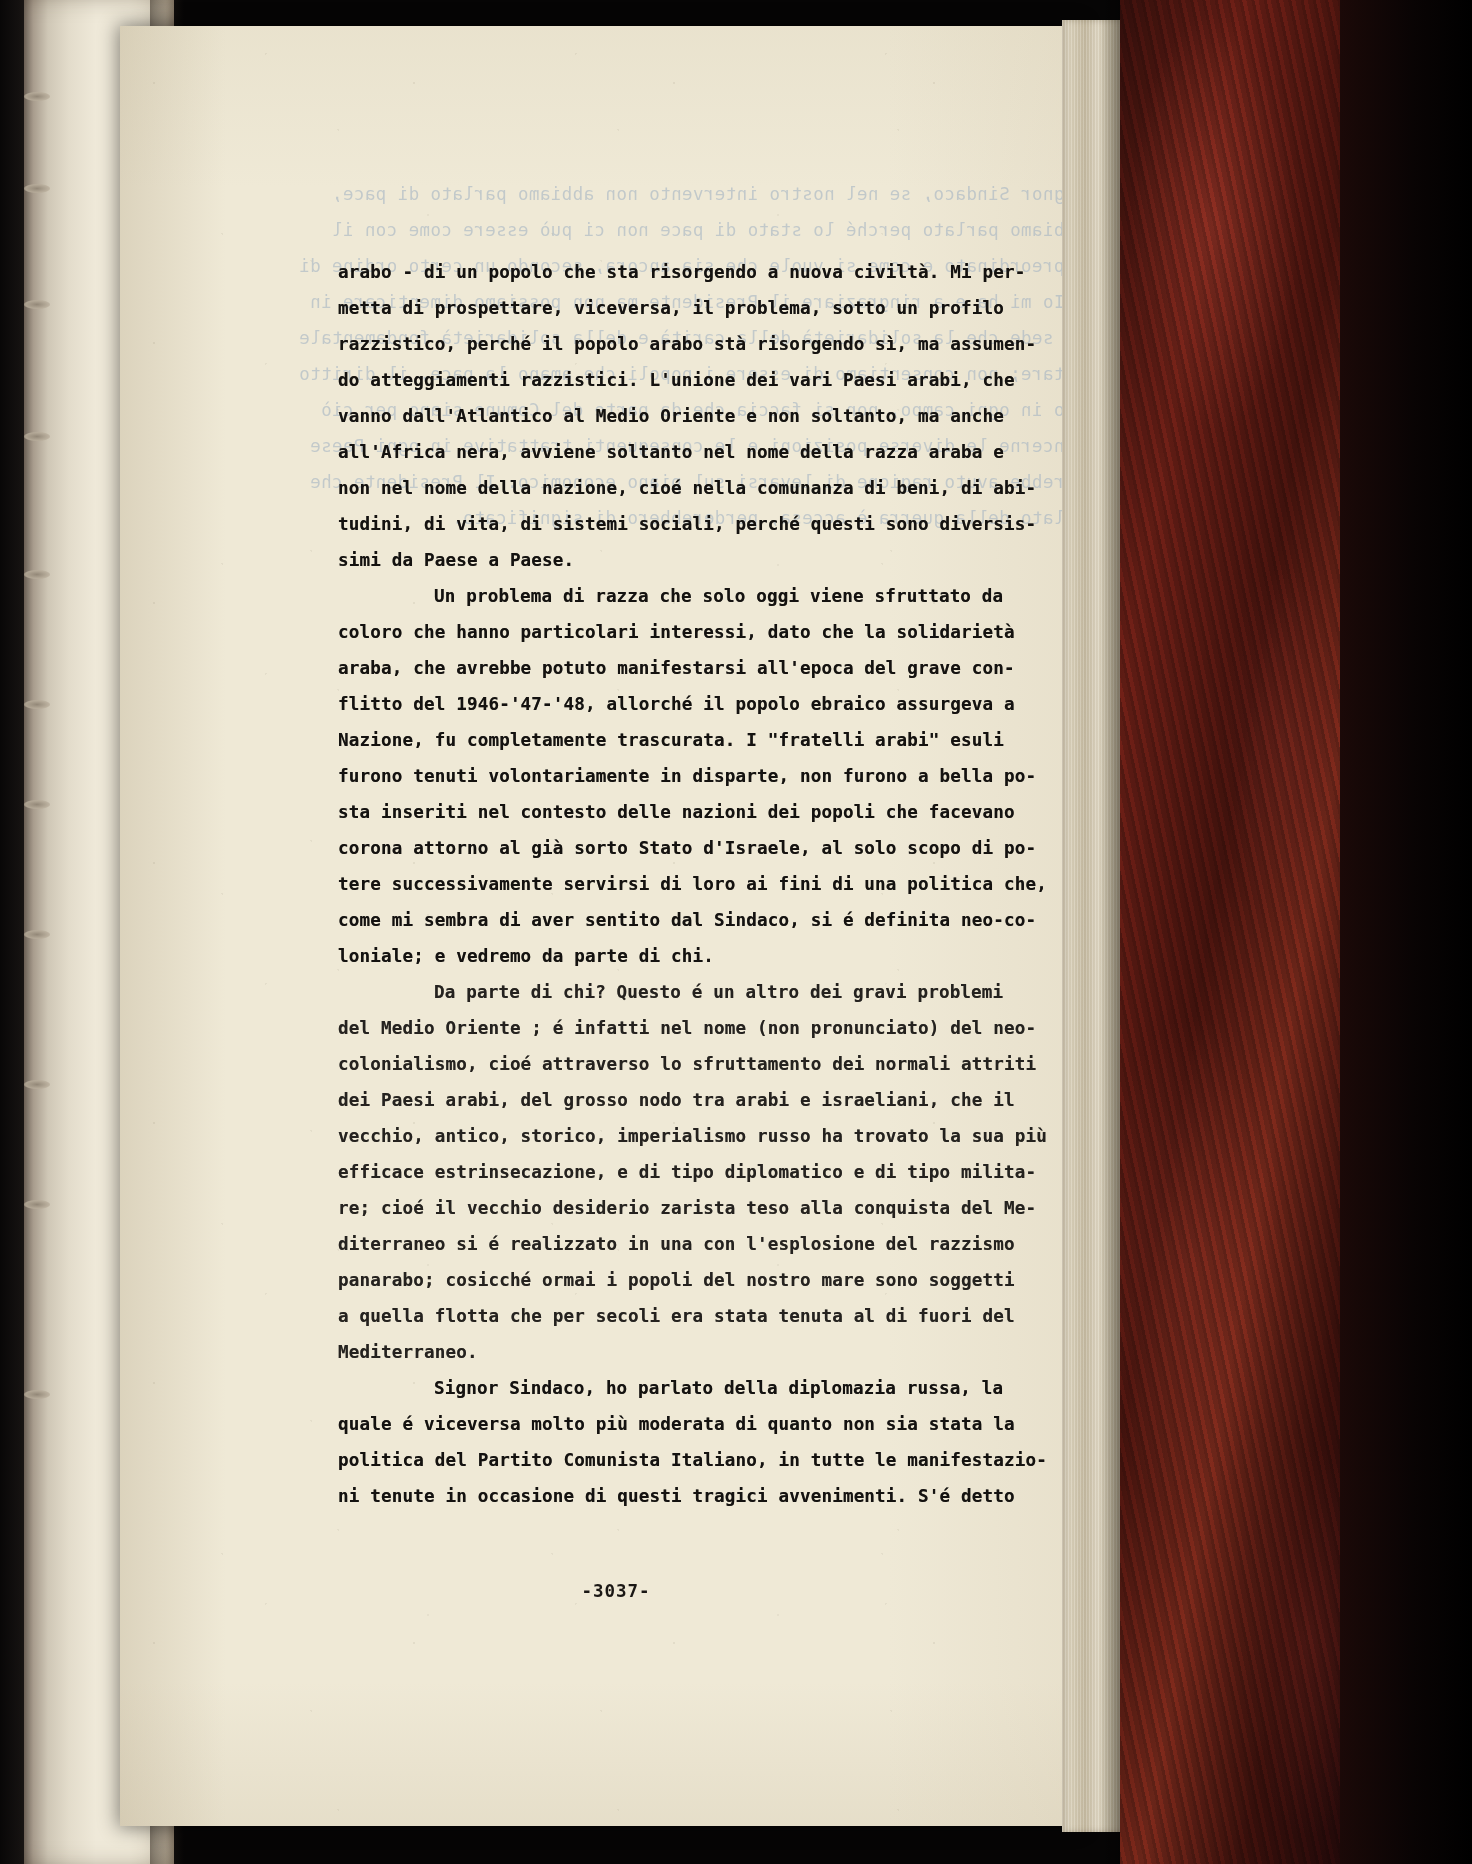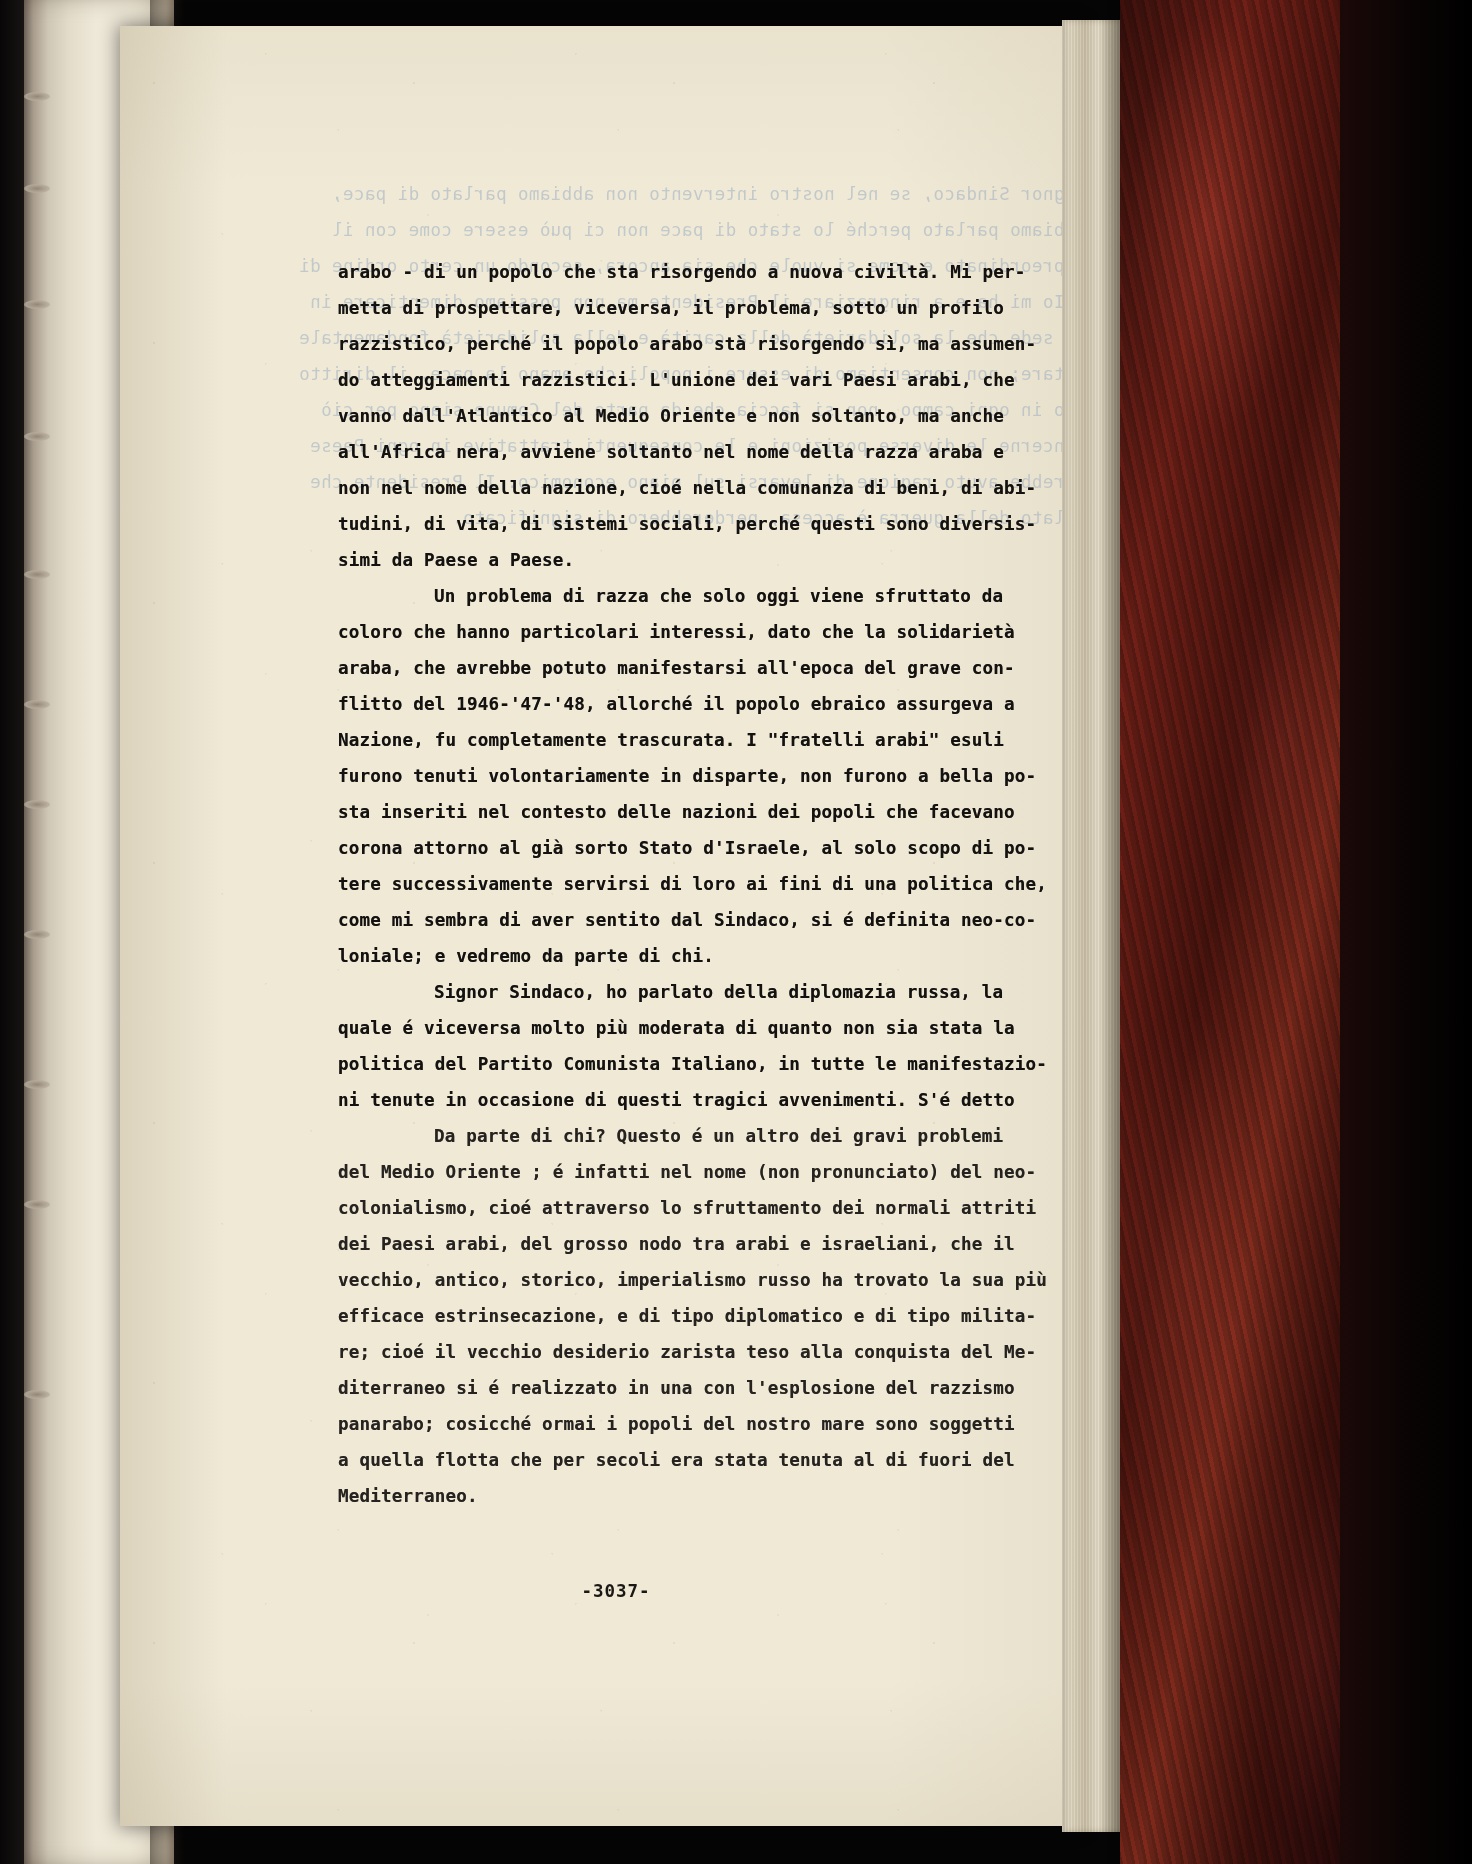--- a/index.html
+++ b/index.html
@@ -143,35 +143,35 @@
 coloro che hanno particolari interessi, dato che la solidarietà
 araba, che avrebbe potuto manifestarsi all'epoca del grave con-
 flitto del 1946-'47-'48, allorché il popolo ebraico assurgeva a
 Nazione, fu completamente trascurata. I "fratelli arabi" esuli
 furono tenuti volontariamente in disparte, non furono a bella po-
 sta inseriti nel contesto delle nazioni dei popoli che facevano
 corona attorno al già sorto Stato d'Israele, al solo scopo di po-
 tere successivamente servirsi di loro ai fini di una politica che,
 come mi sembra di aver sentito dal Sindaco, si é definita neo-co-
 loniale; e vedremo da parte di chi.</p>
-      <p class="ind">Signor Sindaco, ho parlato della diplomazia russa, la
-quale é viceversa molto più moderata di quanto non sia stata la
-politica del Partito Comunista Italiano, in tutte le manifestazio-
-ni tenute in occasione di questi tragici avvenimenti. S'é detto</p>
       <p class="ind f1">Da parte di chi? Questo é un altro dei gravi problemi
 del Medio Oriente ; é infatti nel nome (non pronunciato) del neo-
 colonialismo, cioé attraverso lo sfruttamento dei normali attriti
 dei Paesi arabi, del grosso nodo tra arabi e israeliani, che il
 vecchio, antico, storico, imperialismo russo ha trovato la sua più
 efficace estrinsecazione, e di tipo diplomatico e di tipo milita-
 re; cioé il vecchio desiderio zarista teso alla conquista del Me-
 diterraneo si é realizzato in una con l'esplosione del razzismo
 panarabo; cosicché ormai i popoli del nostro mare sono soggetti
 a quella flotta che per secoli era stata tenuta al di fuori del
 Mediterraneo.</p>
+      <p class="ind">Signor Sindaco, ho parlato della diplomazia russa, la
+quale é viceversa molto più moderata di quanto non sia stata la
+politica del Partito Comunista Italiano, in tutte le manifestazio-
+ni tenute in occasione di questi tragici avvenimenti. S'é detto</p>
     </div>
 
     <div class="pageno">-3037-</div>
 
     <div class="grain"></div>
   </div>
 
   <div class="foreedge"></div>
   <div class="cover-shadow"></div>
   <div class="cover"></div>

